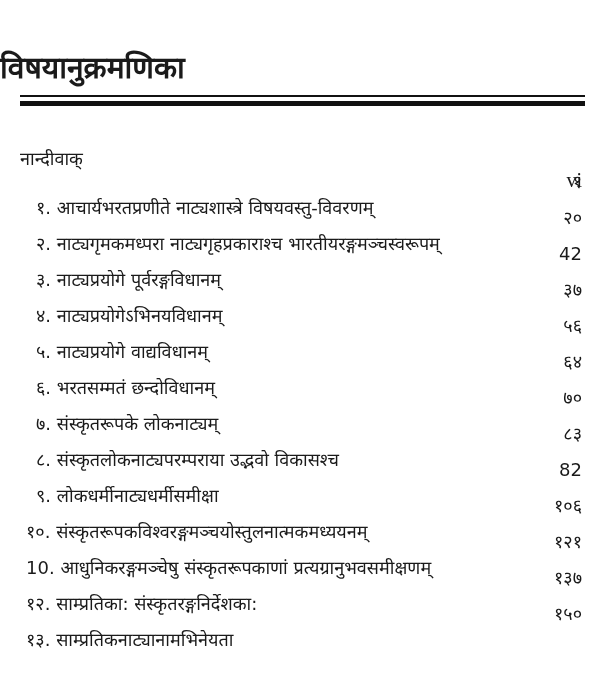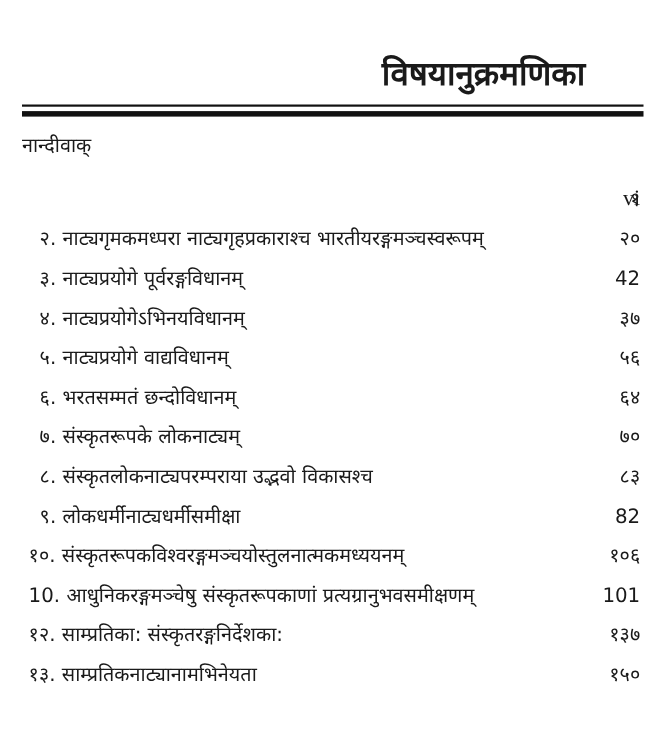--- a/index.html
+++ b/index.html
@@ -3,46 +3,47 @@
 <meta charset="utf-8">
 <style>
   html, body { margin: 0; padding: 0; background: #ffffff; }
   body {
     width: 600px; height: 682px; position: relative; overflow: hidden;
     color: #1a1a1a;
     font-family: "DejaVu Sans", sans-serif;
   }
   .title {
     position: absolute; left: 0; width: 532px; top: 50px;
-    text-align: right; font-size: 30px; font-weight: bold; line-height: 36px;
+    text-align: left; font-size: 30px; font-weight: bold; line-height: 36px;
   }
   .rule-thin { position: absolute; left: 20px; width: 565px; top: 95px; height: 2px; background: #111; }
   .rule-thick { position: absolute; left: 20px; width: 565px; top: 101px; height: 5px; background: #111; }
   .row {
     position: absolute; left: 0; width: 600px; height: 30px;
     font-size: 18px; line-height: 30px;
   }
-  .row .label { position: absolute; white-space: nowrap; }
+  .row .label { position: absolute; white-space: nowrap; margin-top: 26px; }
   .row .page { position: absolute; right: 18px; text-align: right; white-space: nowrap; }
   .row.intro .label { left: 20px; }
   .row.intro .page { font-family: "Liberation Serif", serif; font-size: 20px; margin-top: 47px; }
 </style>
 </head>
 <body>
 
 <div class="title">विषयानुक्रमणिका</div>
 <div class="rule-thin"></div>
 <div class="rule-thick"></div>
 
 <div class="row intro" style="top:118px">
   <span class="label">नान्दीवाक्</span>
   <span class="page">vi</span>
 </div>
 
 <div class="row" style="top:167px">
+  <span class="label" style="left:36px"><span>१.</span> <span>आचार्यभरतप्रणीते नाट्यशास्त्रे विषयवस्तु-विवरणम्</span></span>
   <span class="page">१</span>
 </div>
 <div class="row" style="top:203px">
   <span class="label" style="left:36px"><span>२.</span> <span>नाट्यगृमकमध्परा नाट्यगृहप्रकाराश्च भारतीयरङ्गमञ्चस्वरूपम्</span></span>
   <span class="page">२०</span>
 </div>
 <div class="row" style="top:239px">
   <span class="label" style="left:36px"><span>३.</span> <span>नाट्यप्रयोगे पूर्वरङ्गविधानम्</span></span>
   <span class="page">42</span>
 </div>
@@ -69,21 +70,21 @@
 <div class="row" style="top:455px">
   <span class="label" style="left:36px"><span>९.</span> <span>लोकधर्मीनाट्यधर्मीसमीक्षा</span></span>
   <span class="page">82</span>
 </div>
 <div class="row" style="top:491px">
   <span class="label" style="left:26px"><span>१०.</span> <span>संस्कृतरूपकविश्वरङ्गमञ्चयोस्तुलनात्मकमध्ययनम्</span></span>
   <span class="page">१०६</span>
 </div>
 <div class="row" style="top:527px">
   <span class="label" style="left:26px"><span>10.</span> <span>आधुनिकरङ्गमञ्चेषु संस्कृतरूपकाणां प्रत्यग्रानुभवसमीक्षणम्</span></span>
-  <span class="page">101</span>
+  <span class="page">१२१</span>
 </div>
 <div class="row" style="top:563px">
   <span class="label" style="left:26px"><span>१२.</span> <span>साम्प्रतिका: संस्कृतरङ्गनिर्देशका:</span></span>
   <span class="page">१३७</span>
 </div>
 <div class="row" style="top:599px">
   <span class="label" style="left:26px"><span>१३.</span> <span>साम्प्रतिकनाट्यानामभिनेयता</span></span>
   <span class="page">१५०</span>
 </div>
 

